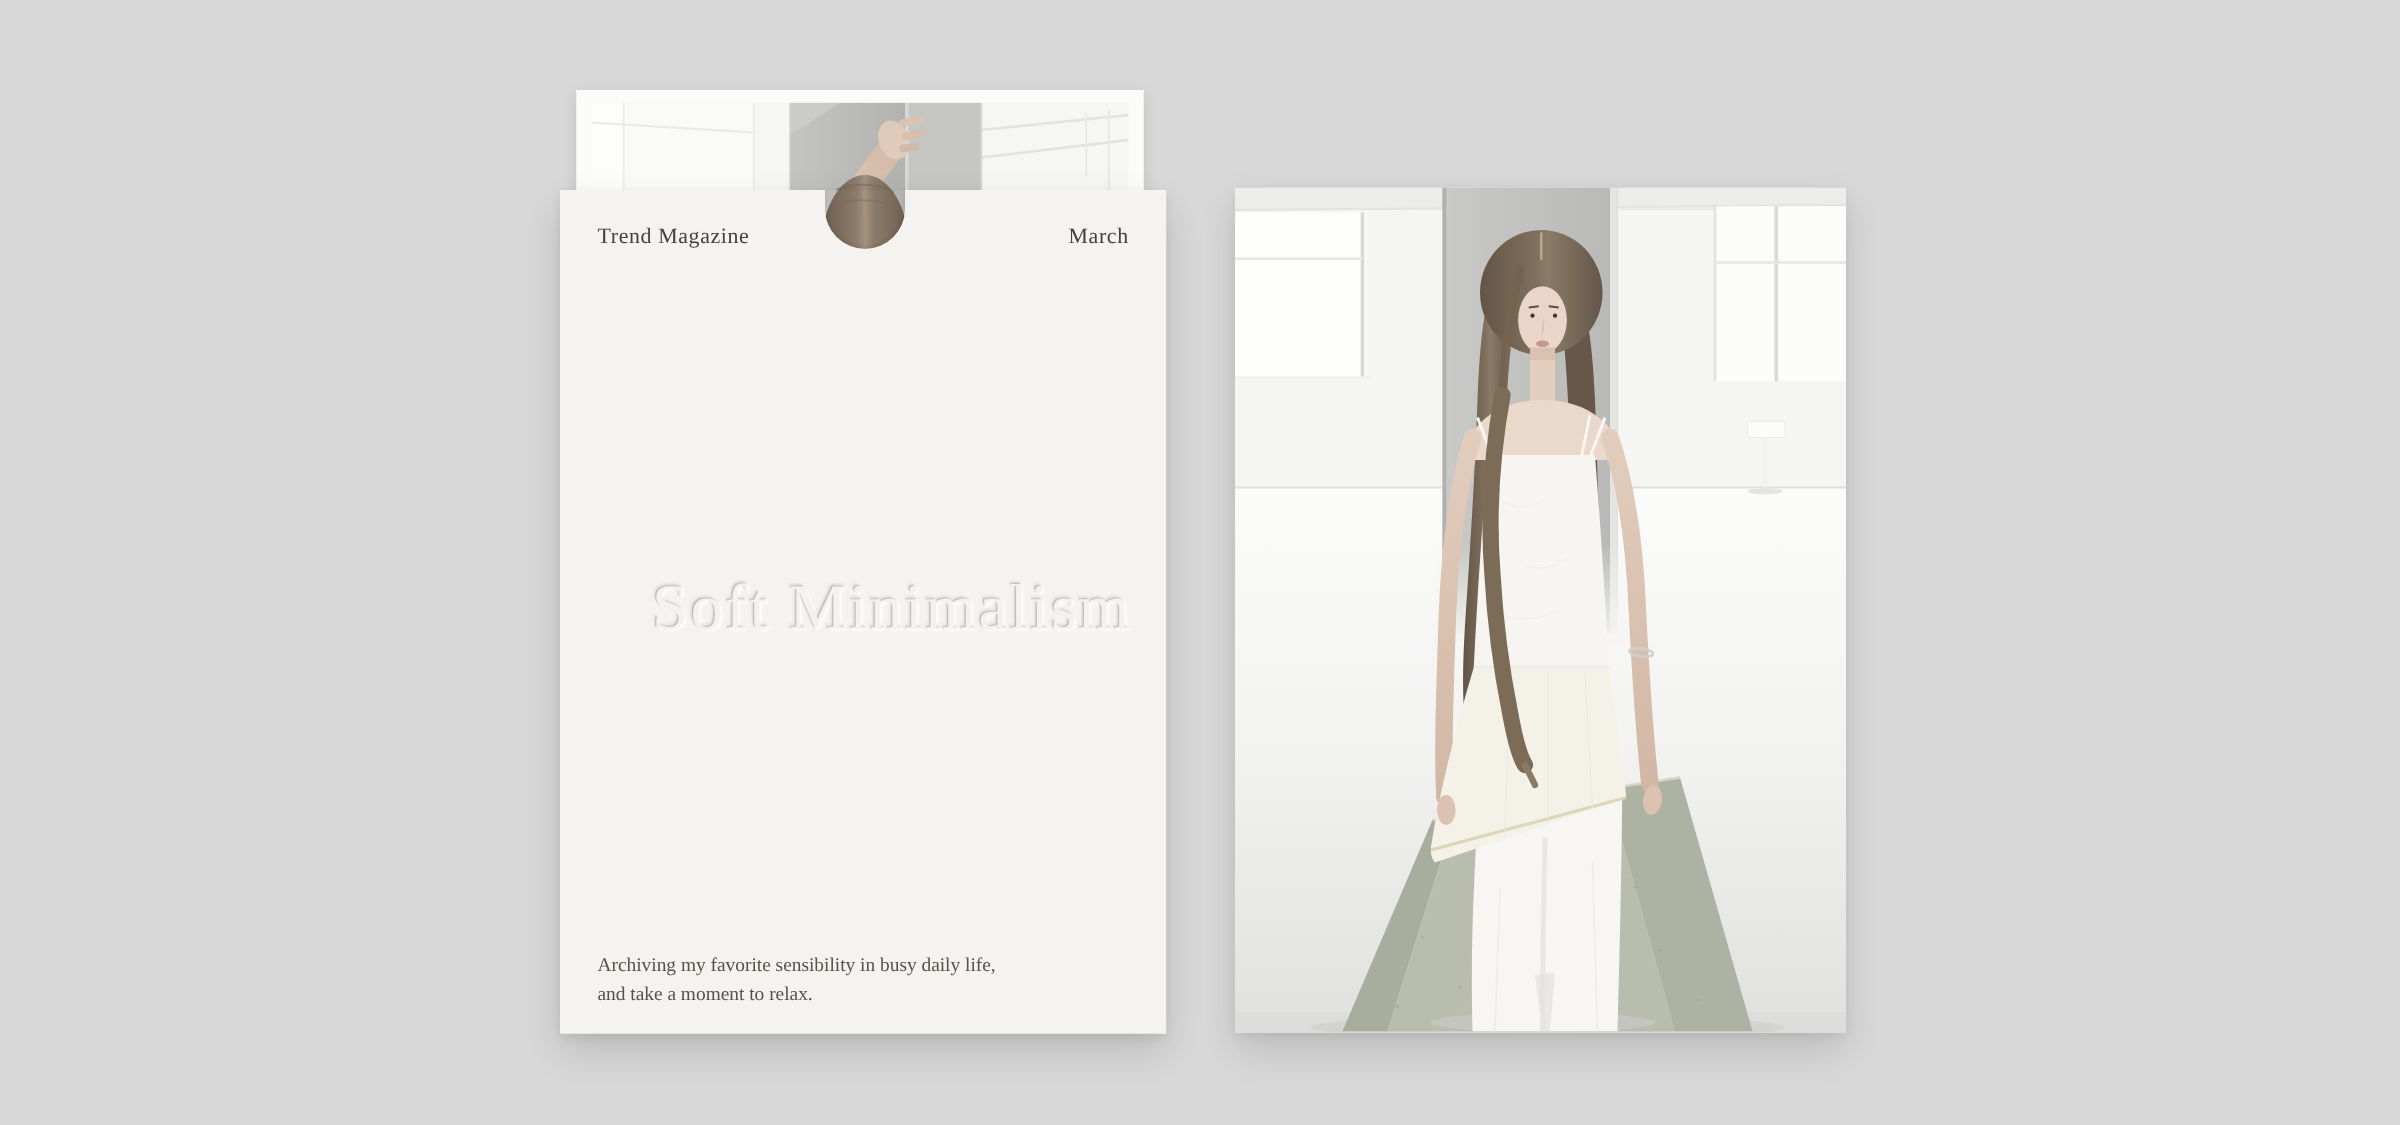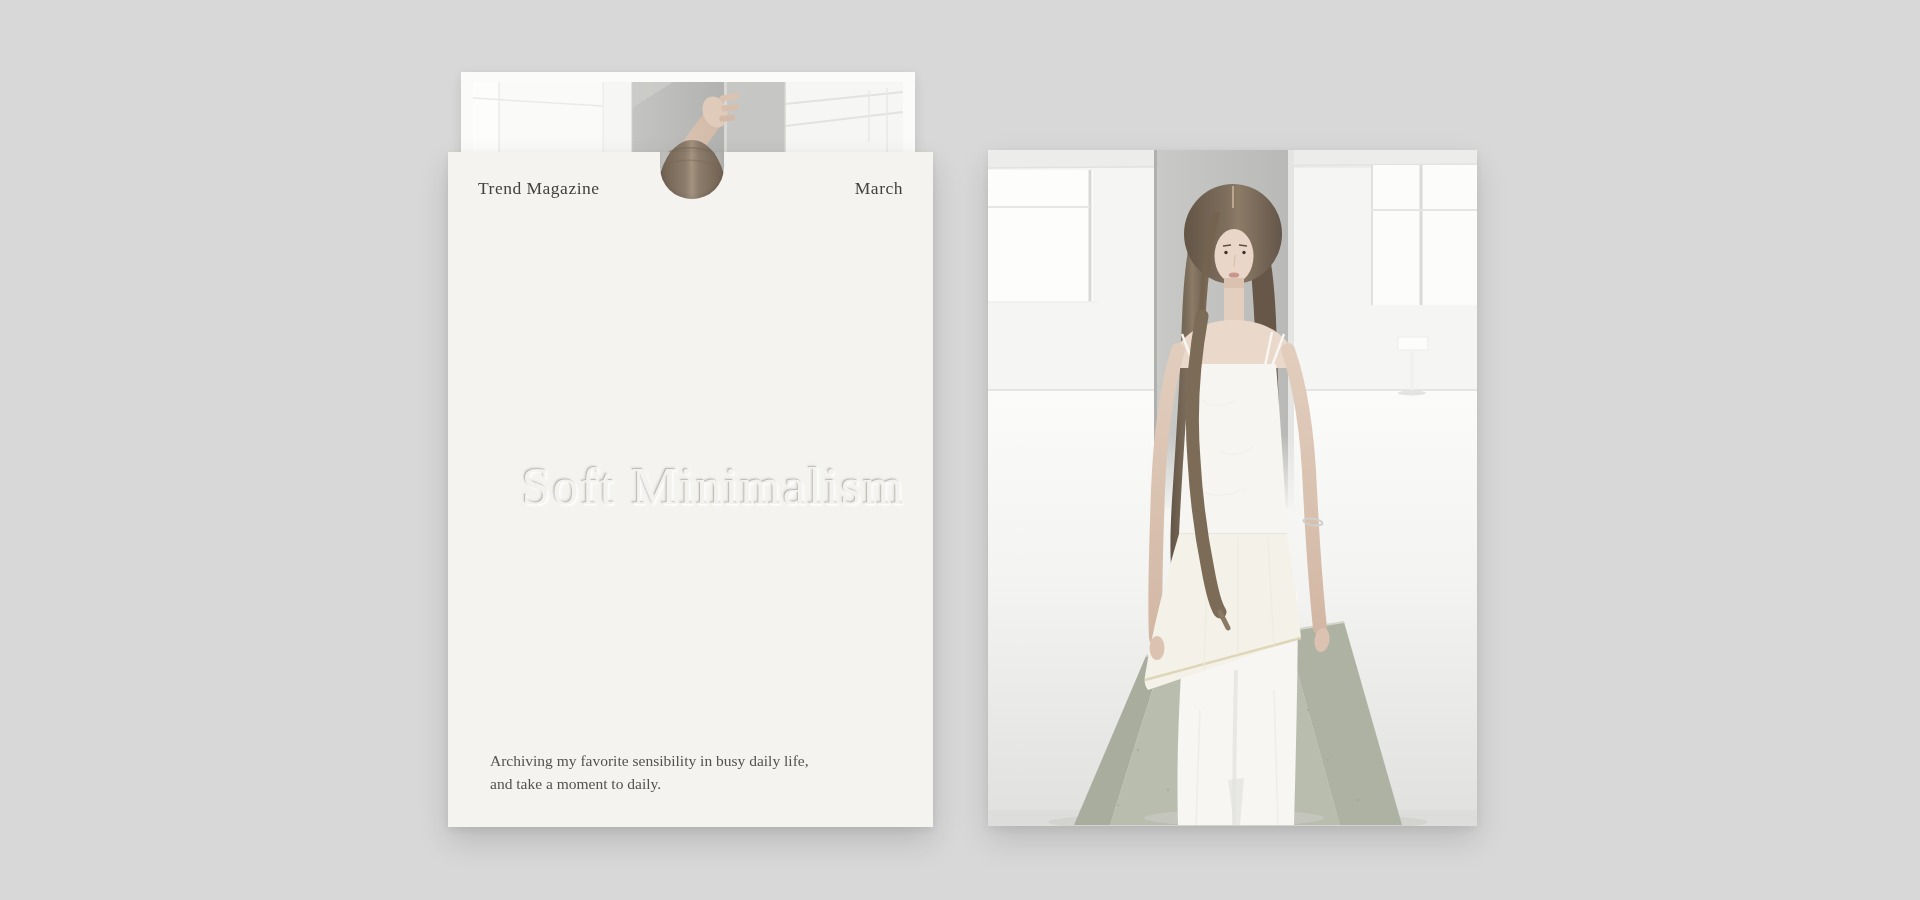--- a/index.html
+++ b/index.html
@@ -38,21 +38,21 @@
     text-align:center;font-weight:400;font-size:52px;letter-spacing:2px;
     color:#f3f2ef;
     text-shadow:
       -1px -1px 1px rgba(118,114,106,.38),
       -2px -2px 2px rgba(118,114,106,.12),
       1px 1px 1px rgba(255,255,255,.95),
       2px 2px 3px rgba(255,255,255,.65);
     padding-left: 46px;
   }
   .tagline{
-    position:absolute;left:30px;bottom:20px;margin:12px;
+    position:absolute;left:30px;bottom:20px;margin:0;
     font-size:15.5px;line-height:22.5px;color:var(--ink-soft,#55524d);
   }
 
   
   .cutout{
     position:absolute;left:660px;top:152px;width:64px;height:47px;
     border-radius:0 0 32px 32px;overflow:hidden;
   }
   .cutout svg{position:absolute;left:-187px;top:-70px;}
   .cutout::after{
@@ -124,21 +124,21 @@
   </div>
 
   <div class="cover-card">
     <div class="cover-header">
       <span>Trend Magazine</span>
       <span>March</span>
     </div>
     <h1 class="cover-title">Soft Minimalism</h1>
     <p class="tagline">
       <span>Archiving my favorite sensibility in busy daily life,</span><br>
-      <span>and take a moment to daily.</span>
+      <span>and take a moment to relax.</span>
     </p>
   </div>
 
   <div class="cutout">
       <svg width="430" height="130" viewBox="0 0 430 130" xmlns="http://www.w3.org/2000/svg">
         <defs>
           <linearGradient id="panelA" x1="0" y1="0" x2="1" y2="0">
             <stop offset="0" stop-color="#c4c5c2"></stop>
             <stop offset="1" stop-color="#b1b2af"></stop>
           </linearGradient>

